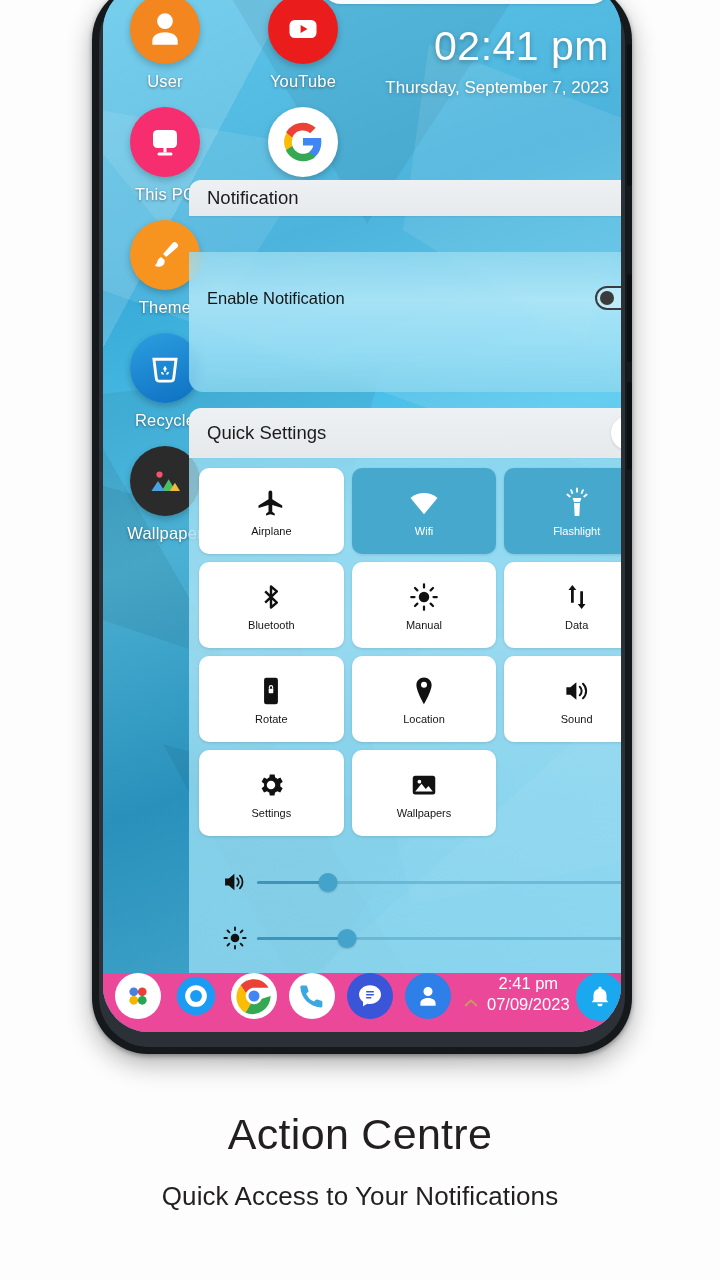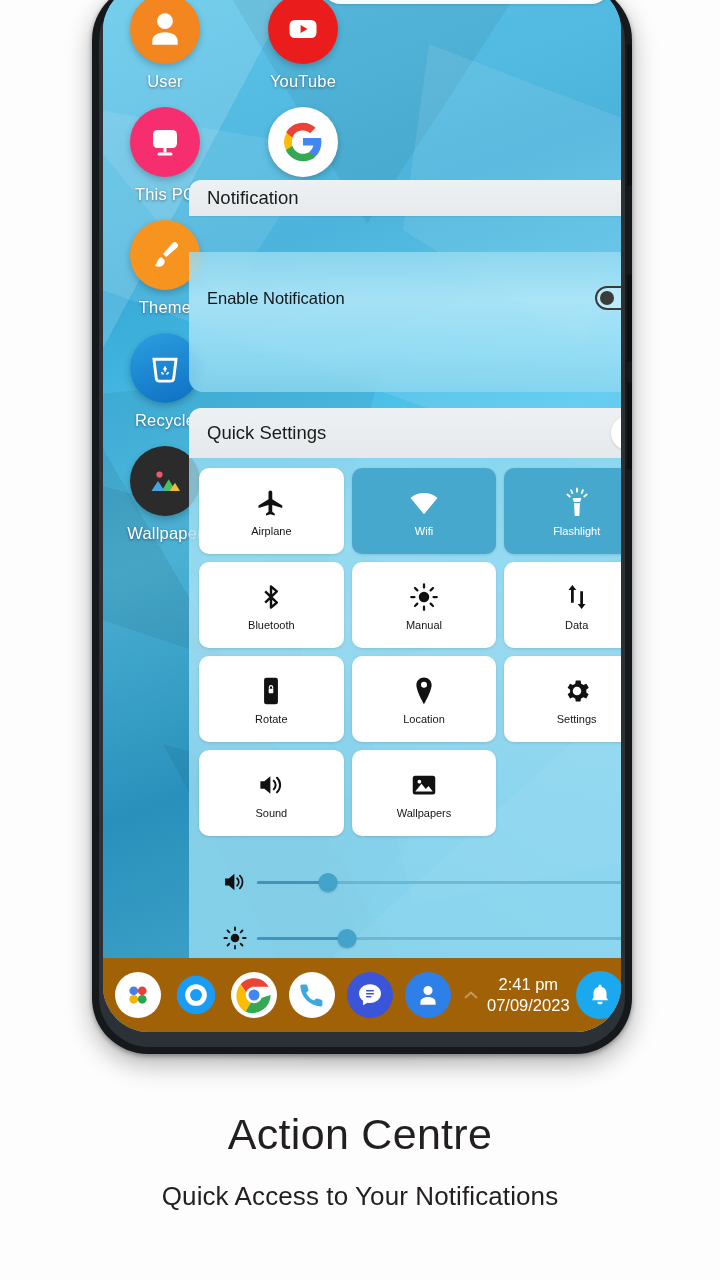--- a/index.html
+++ b/index.html
@@ -202,23 +202,23 @@
   }
   .slider-thumb {
     position: absolute; top: -8px; width: 19px; height: 19px;
     border-radius: 50%; background: #43a3ca;
     transform: translateX(-50%);
     box-shadow: 0 1px 2px rgba(0,0,0,.18);
   }
 
   
   .taskbar {
-    position: absolute; left: 0; bottom: 0; width: 100%; height: 74px;
-    background: #a16207;
-    display: flex; align-items: center; padding: 0 6px;
+    position: absolute; left: 0; bottom: 0; width: 100%; height: 59px;
+    background: #ec4899;
+    display: flex; padding: 0 6px;
   }
   .tb-icon {
     width: 46px; height: 46px; border-radius: 50%; margin: 0 6px;
     display: flex; align-items: center; justify-content: center;
     position: relative; flex: none;
   }
   .tb-spacer { flex: 1; }
   .tb-chev { width: 26px; display: flex; align-items: center; justify-content: center; }
   .tb-clock { text-align: center; color: #ffffff; line-height: 1.28; margin: 0 6px; }
   .tb-clock-time { font-size: 16.5px; }
@@ -329,20 +329,24 @@
               <path fill="#4285F4" d="M45 24c0-1.6-.15-3.1-.42-4.6H24v8.7h11.8c-.5 2.8-2 5.1-4.3 6.7v5.5h7c4.1-3.8 6.5-9.4 6.5-16.3z"></path>
               <path fill="#34A853" d="M24 46c5.8 0 10.7-1.9 14.3-5.2l-7-5.5c-1.9 1.3-4.4 2.1-7.3 2.1-5.6 0-10.4-3.8-12.1-8.9H4.7v5.6C8.3 41.4 15.6 46 24 46z"></path>
               <path fill="#FBBC05" d="M11.9 28.5c-.4-1.3-.7-2.7-.7-4.1s.25-2.8.7-4.1v-5.6H4.7C3.2 17.7 2.4 20.8 2.4 24s.85 6.3 2.3 9.1l7.2-4.6z"></path>
               <path fill="#EA4335" d="M24 10.8c3.2 0 6 1.1 8.2 3.2l6.2-6.2C34.7 4.3 29.8 2 24 2 15.6 2 8.3 6.6 4.7 13.3l7.2 5.6c1.7-5.1 6.5-8.1 12.1-8.1z"></path>
             </svg>
           </div>
           <div class="desk-label">Google</div>
         </div>
       </div>
 
+      <div class="clock-wrap">
+        <div class="clock-time">02:41 pm</div>
+        <div class="clock-date">Thursday, September 7, 2023</div>
+      </div>
 
       <div class="panel">
 
         <div class="card-head">
           <div class="card-head-title">Notification</div>
         </div>
         <div class="card-body">
           <div class="notif-row">
             <div class="notif-label">Enable Notification</div>
             <div class="toggle">
@@ -439,35 +443,35 @@
               <div class="tile-ico">
                 <svg width="26" height="30" viewBox="0 0 20 26">
                     <path fill="#111" d="M10 1.2c-3.6 0-6.6 2.9-6.6 6.5C3.4 13 10 24.5 10 24.5S16.6 13 16.6 7.7c0-3.6-3-6.5-6.6-6.5zm0 9a2.6 2.6 0 1 1 0-5.2 2.6 2.6 0 0 1 0 5.2z"></path>
                   </svg>
               </div>
               <div class="tile-label">Location</div>
             </div>
 
             <div class="tile">
               <div class="tile-ico">
+                <svg width="30" height="28" viewBox="0 0 24 22">
+                  <path fill="#111" d="M3.5 8h3.2L11.5 4v14L6.7 14H3.5z"></path>
+                  <path fill="none" stroke="#111" stroke-width="1.6" stroke-linecap="round" d="M14.2 7.6a4.6 4.6 0 0 1 0 6.8M16.8 5.2a8 8 0 0 1 0 11.6"></path>
+                </svg>
+              </div>
+              <div class="tile-label">Sound</div>
+            </div>
+
+            <div class="tile">
+              <div class="tile-ico">
                 <svg width="30" height="30" viewBox="0 0 24 24">
                     <path fill="#111" d="M19.4 13a7.6 7.6 0 0 0 0-2l2-1.6-1.9-3.3-2.4 1a7.7 7.7 0 0 0-1.8-1l-.4-2.5H11l-.4 2.5a7.7 7.7 0 0 0-1.8 1l-2.4-1L4.5 9.4 6.5 11a7.6 7.6 0 0 0 0 2l-2 1.6 1.9 3.3 2.4-1c.6.5 1.2.8 1.8 1l.4 2.5h3.8l.4-2.5c.6-.2 1.2-.6 1.8-1l2.4 1 1.9-3.3-2-1.6zM12 15.4a3.4 3.4 0 1 1 0-6.8 3.4 3.4 0 0 1 0 6.8z"></path>
                   </svg>
               </div>
               <div class="tile-label">Settings</div>
-            </div>
-
-            <div class="tile">
-              <div class="tile-ico">
-                <svg width="30" height="28" viewBox="0 0 24 22">
-                  <path fill="#111" d="M3.5 8h3.2L11.5 4v14L6.7 14H3.5z"></path>
-                  <path fill="none" stroke="#111" stroke-width="1.6" stroke-linecap="round" d="M14.2 7.6a4.6 4.6 0 0 1 0 6.8M16.8 5.2a8 8 0 0 1 0 11.6"></path>
-                </svg>
-              </div>
-              <div class="tile-label">Sound</div>
             </div>
 
             <div class="tile">
               <div class="tile-ico">
                 <svg width="30" height="30" viewBox="0 0 24 24">
                   <rect x="3" y="4.5" width="18" height="15" rx="2" fill="#111"></rect>
                   <circle cx="8.3" cy="9.3" r="1.5" fill="#fff"></circle>
                   <path fill="#fff" d="M5 17.2 10 11l3.4 4.2 2.2-2.4 3.4 4.4z"></path>
                 </svg>
               </div>

